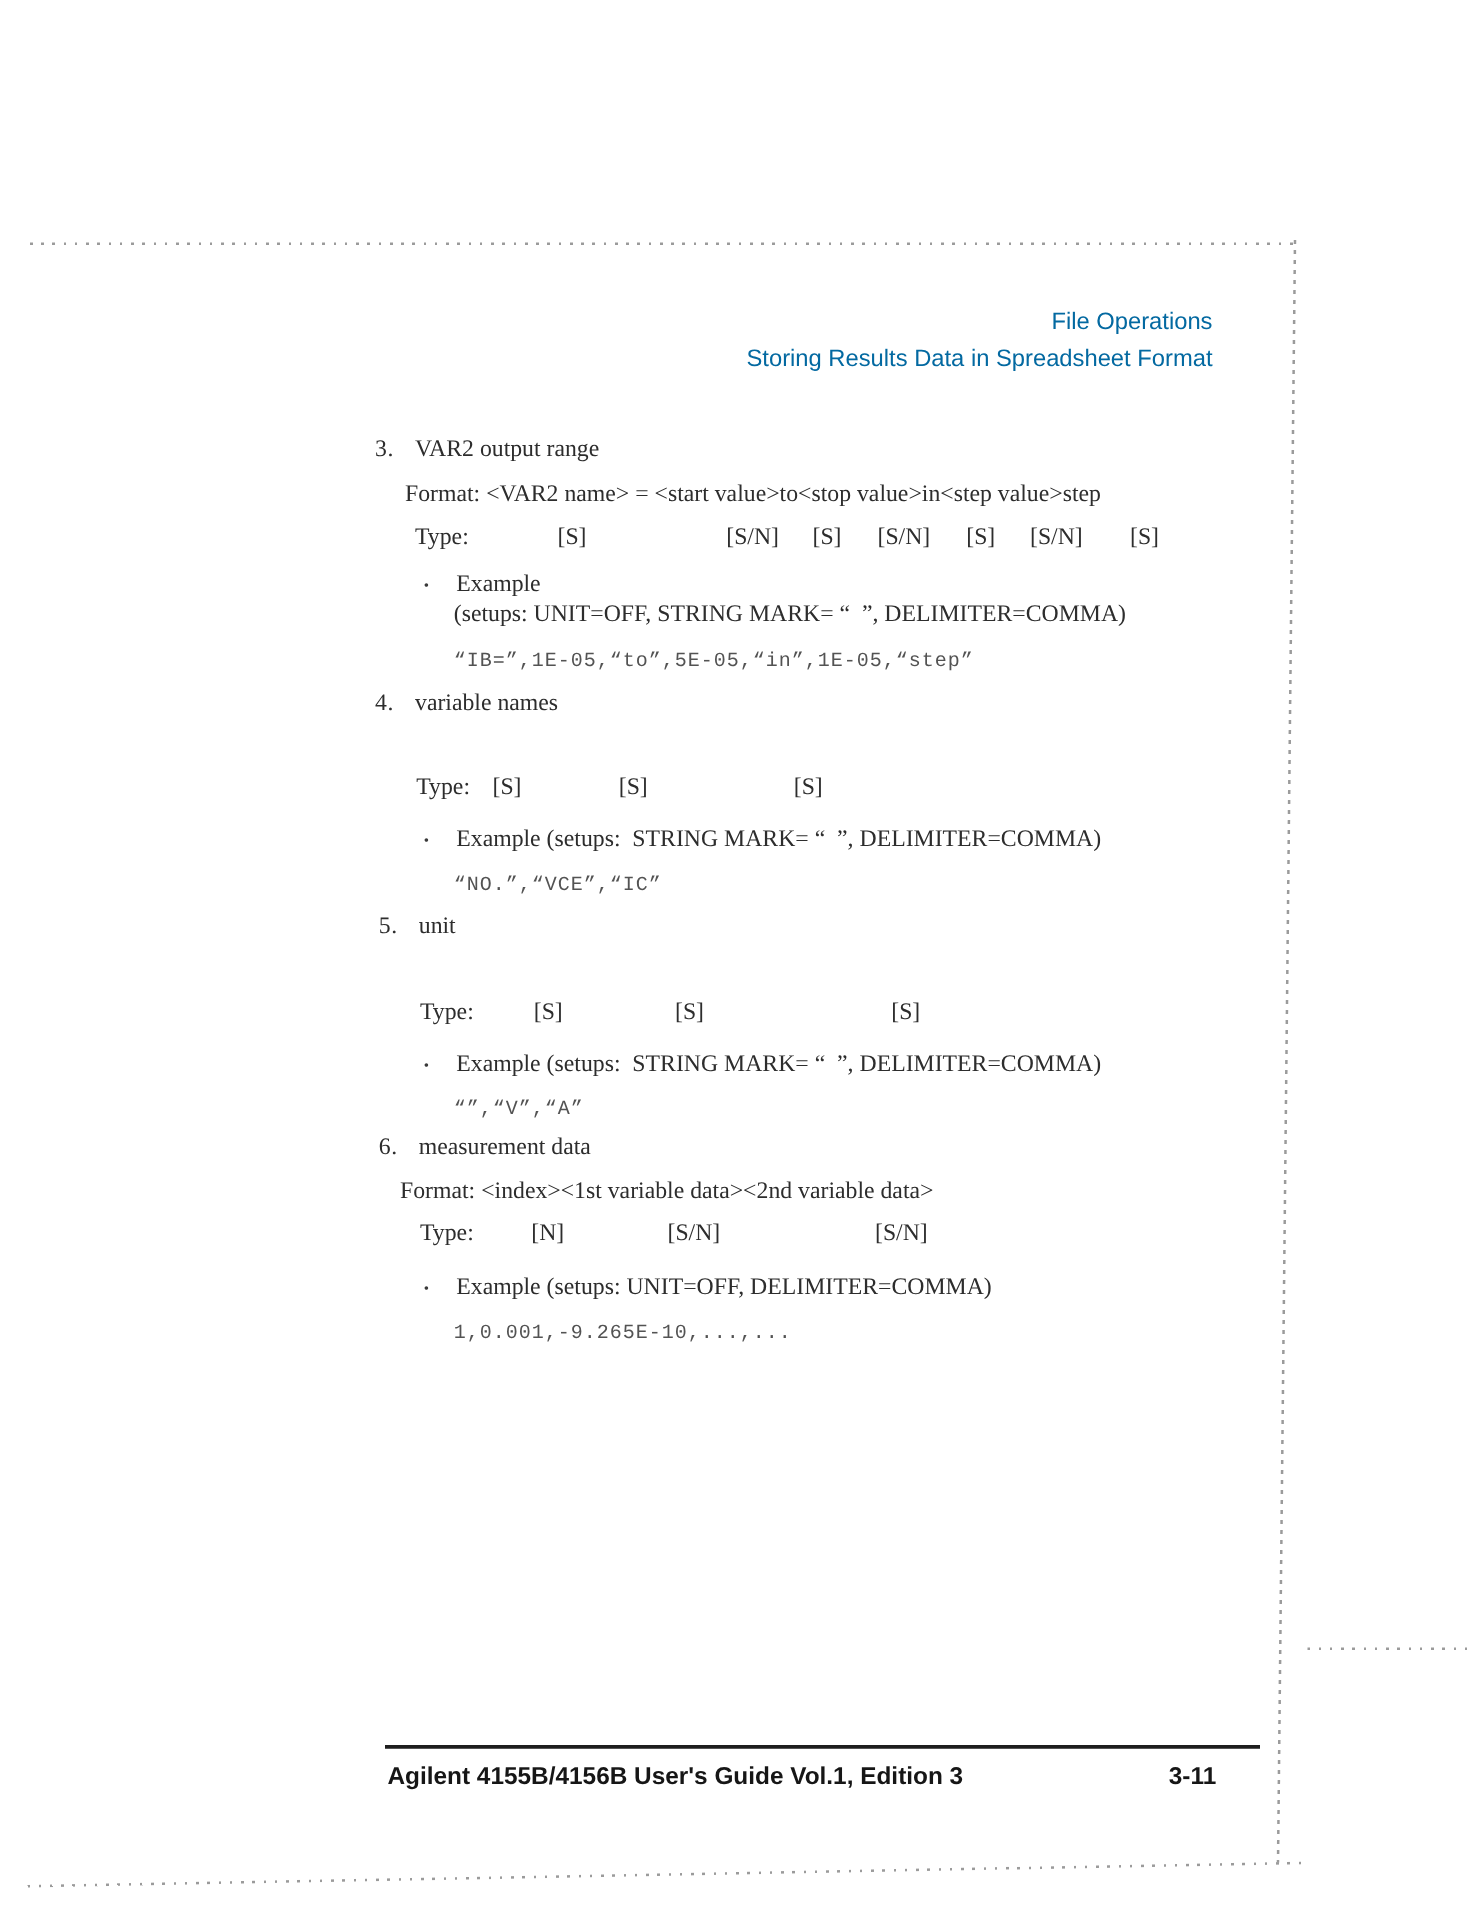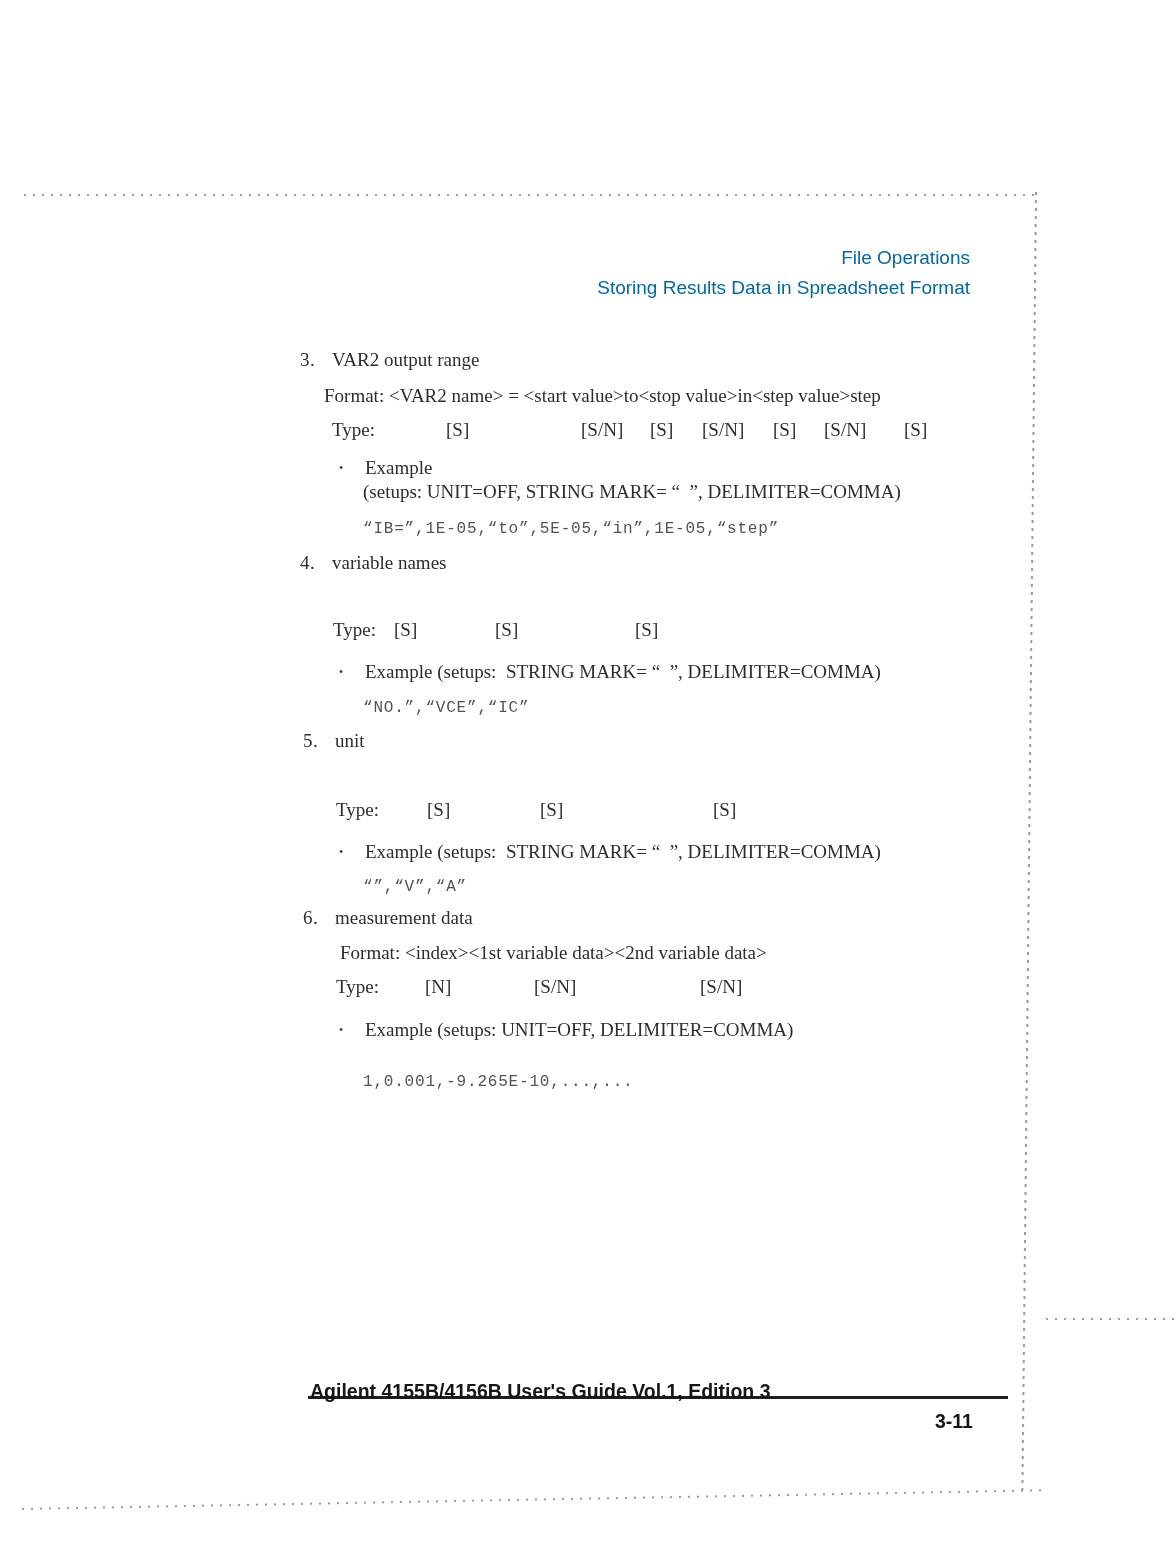--- a/index.html
+++ b/index.html
@@ -84,28 +84,28 @@
     <span class="k k1">[S]</span>
     <span class="k k2">[S]</span>
     <span class="k k3">[S]</span>
   </div>
   <span class="bullet" style="top:845px;left:339px;">•</span>
   <div class="ln" style="top:840px;left:365px;">Example (setups:  STRING MARK= “  ”, DELIMITER=COMMA)</div>
   <div class="ln mono" style="top:877px;left:363px;">“”,“V”,“A”</div>
 
   <div class="ln num" style="top:906px;left:303px;">6.</div>
   <div class="ln" style="top:906px;left:335px;">measurement data</div>
-  <div class="ln" style="top:941px;left:340px;">Format: &lt;index&gt;&lt;1st variable data&gt;&lt;2nd variable data&gt;</div>
+  <div class="ln" style="top:941px;left:320px;">Format: &lt;index&gt;&lt;1st variable data&gt;&lt;2nd variable data&gt;</div>
   <div class="trow t6" style="top:976px;left:336px;">
     <span class="k k0">Type:</span>
     <span class="k k1">[N]</span>
     <span class="k k2">[S/N]</span>
     <span class="k k3">[S/N]</span>
   </div>
   <span class="bullet" style="top:1023px;left:339px;">•</span>
   <div class="ln" style="top:1018px;left:365px;">Example (setups: UNIT=OFF, DELIMITER=COMMA)</div>
-  <div class="ln mono" style="top:1056px;left:363px;margin-top:16px;">1,0.001,-9.265E-10,...,...</div>
+  <div class="ln mono" style="top:1056px;left:363px;">1,0.001,-9.265E-10,...,...</div>
 
   <div class="frule"></div>
-  <div class="ftext" style="top:1380px;left:310px;">Agilent 4155B/4156B User's Guide Vol.1, Edition 3</div>
+  <div class="ftext" style="top:1410px;left:310px;">Agilent 4155B/4156B User's Guide Vol.1, Edition 3</div>
   <div class="ftext" style="top:1410px;left:935px;">3-11</div>
 
 </div>
 
 </body></html>

